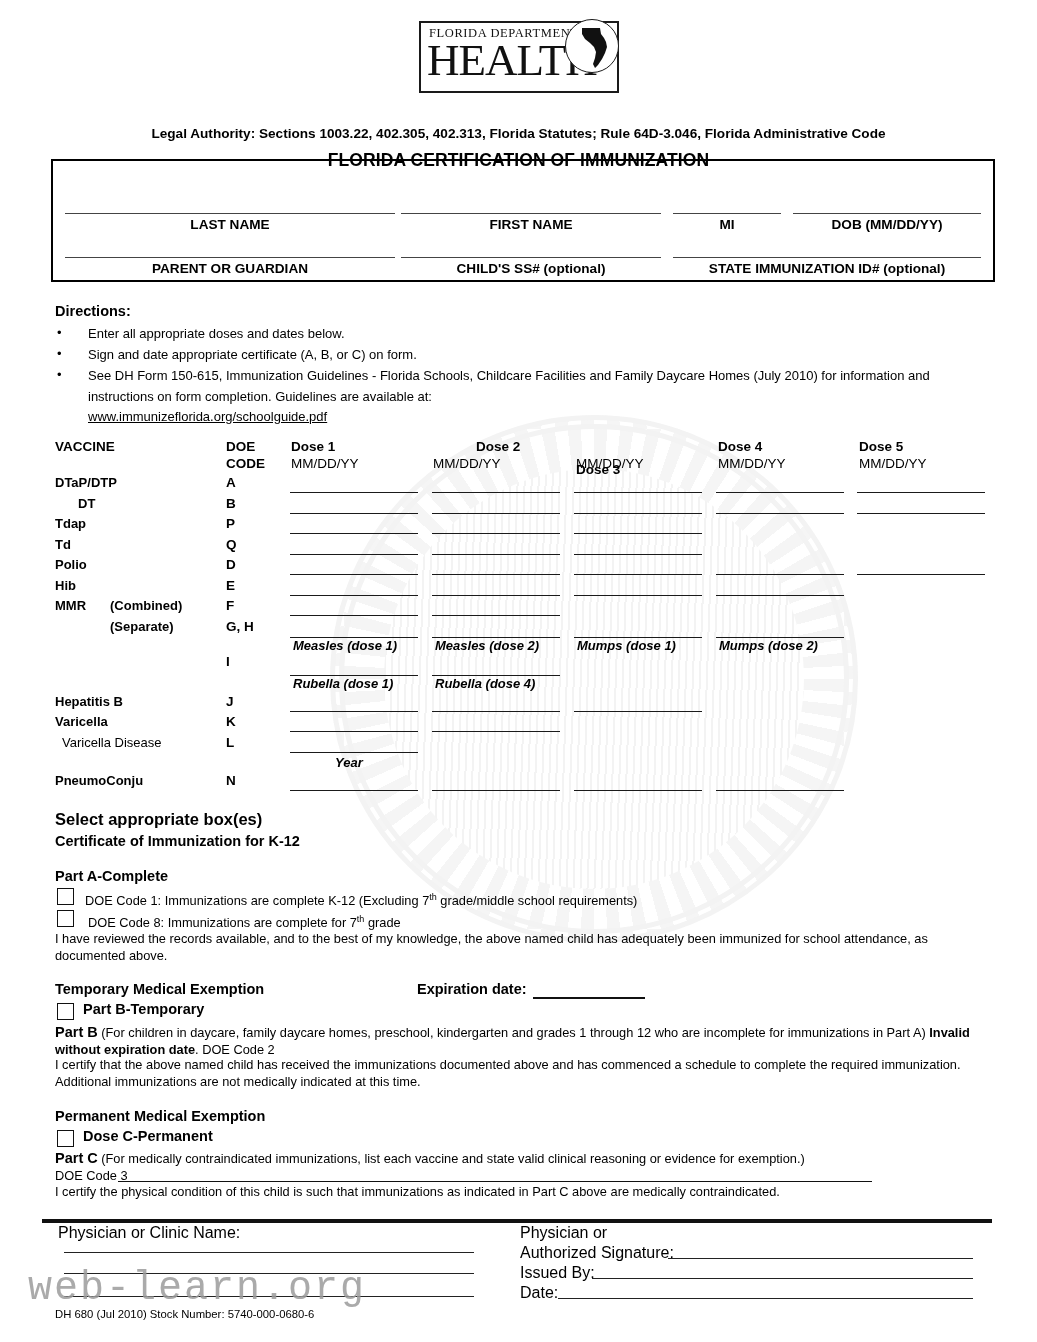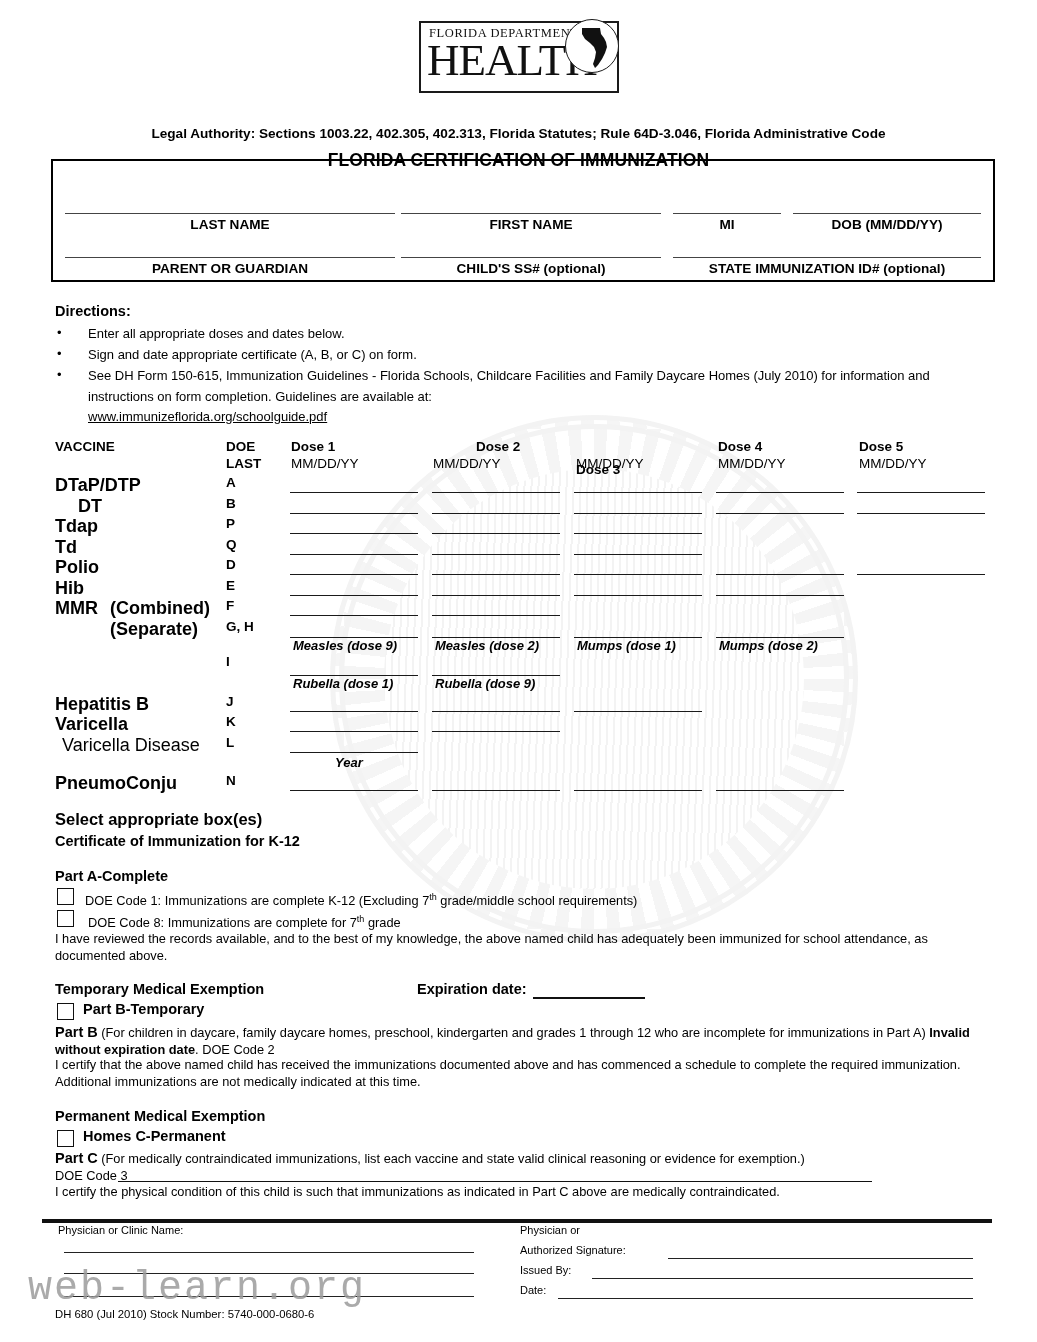--- a/index.html
+++ b/index.html
@@ -71,37 +71,37 @@
   .dir-head{position:absolute;left:55px;top:303px;font-size:14.5px;font-weight:bold;}
   .bullet{position:absolute;font-size:13px;line-height:20.5px;}
   .bullet .dot{position:absolute;left:0;top:-1px;font-size:13px;}
   .bullet .txt{display:block;margin-left:31px;}
   .ulink{text-decoration:underline;}
 
   
   .vt{position:absolute;left:0;top:0;width:100%;height:100%;}
   .vt-h{position:absolute;font-size:13.5px;font-weight:bold;}
   .vt-h.reg{font-weight:normal;}
-  .vname{position:absolute;font-size:18px;font-weight:bold;}
+  .vname{position:absolute;font-size:13px;font-weight:bold;}
   .vname.light{font-weight:normal;}
   .vcode{position:absolute;font-size:13.5px;font-weight:bold;}
   .dline{position:absolute;height:0;border-bottom:1.7px solid #1a1a1a;}
   .sublabel{position:absolute;font-size:13px;font-style:italic;font-weight:bold;}
   .yearlabel{position:absolute;font-size:13px;font-style:italic;font-weight:bold;}
 
   
   .h-bold{position:absolute;font-weight:bold;}
   .p-txt{position:absolute;font-size:12.8px;line-height:16.5px;}
   .cbox{position:absolute;width:15px;height:15px;border:1.6px solid #111;background:#fff;}
   .sup{font-size:9px;vertical-align:super;}
   .rule{position:absolute;height:0;border-bottom:1.5px solid #111;}
 
   
   .footbar{position:absolute;left:42px;top:1219px;width:950px;height:4px;background:#111;}
-  .f-lbl{position:absolute;font-size:11px;}
+  .f-lbl{position:absolute;font-size:16px;}
   .f-rule{position:absolute;height:0;border-bottom:1.4px solid #222;}
   .stock{position:absolute;left:55px;top:1308px;font-size:11.3px;}
 
   .wm{
     position:absolute;left:28px;top:1266px;
     font-family:"Liberation Mono", monospace;
     font-size:40px;letter-spacing:2px;color:#9c9c9c;opacity:.85;
     white-space:nowrap;pointer-events:none;
   }
 </style>
@@ -154,21 +154,21 @@
   </div>
   <div class="bullet" style="left:57px;top:366px;width:912px;">
     <span class="dot">•</span>
     <span class="txt">See DH Form 150-615, Immunization Guidelines - Florida Schools, Childcare Facilities and Family Daycare Homes (July 2010) for information and instructions on form completion.  Guidelines are available at:</span>
     <span class="txt ulink">www.immunizeflorida.org/schoolguide.pdf</span>
   </div>
 
   <div class="vt">
     <div class="vt-h" style="left:55px;top:439px;">VACCINE</div>
     <div class="vt-h" style="left:226px;top:439px;">DOE</div>
-    <div class="vt-h" style="left:226px;top:456px;">LAST</div>
+    <div class="vt-h" style="left:226px;top:456px;">CODE</div>
 
     <div class="vt-h" style="left:291px;top:439px;">Dose 1</div>
     <div class="vt-h reg" style="left:291px;top:456px;">MM/DD/YY</div>
     <div class="vt-h" style="left:433px;top:439px;margin-left:43px;">Dose 2</div>
     <div class="vt-h reg" style="left:433px;top:456px;">MM/DD/YY</div>
     <div class="vt-h" style="left:576px;top:439px;margin-top:23px;">Dose 3</div>
     <div class="vt-h reg" style="left:576px;top:456px;">MM/DD/YY</div>
     <div class="vt-h" style="left:718px;top:439px;">Dose 4</div>
     <div class="vt-h reg" style="left:718px;top:456px;">MM/DD/YY</div>
     <div class="vt-h" style="left:859px;top:439px;">Dose 5</div>
@@ -232,29 +232,29 @@
     <div class="dline" style="left:574px;top:595px;width:128px;"></div>
     <div class="dline" style="left:716px;top:595px;width:128px;"></div>
 
     <div class="dline" style="left:290px;top:615px;width:128px;"></div>
     <div class="dline" style="left:432px;top:615px;width:128px;"></div>
 
     <div class="dline" style="left:290px;top:637px;width:128px;"></div>
     <div class="dline" style="left:432px;top:637px;width:128px;"></div>
     <div class="dline" style="left:574px;top:637px;width:128px;"></div>
     <div class="dline" style="left:716px;top:637px;width:128px;"></div>
-    <div class="sublabel" style="left:293px;top:638px;">Measles (dose 9)</div>
+    <div class="sublabel" style="left:293px;top:638px;">Measles (dose 1)</div>
     <div class="sublabel" style="left:435px;top:638px;">Measles (dose 2)</div>
     <div class="sublabel" style="left:577px;top:638px;">Mumps (dose 1)</div>
     <div class="sublabel" style="left:719px;top:638px;">Mumps (dose 2)</div>
 
     <div class="dline" style="left:290px;top:675px;width:128px;"></div>
     <div class="dline" style="left:432px;top:675px;width:128px;"></div>
     <div class="sublabel" style="left:293px;top:676px;">Rubella (dose 1)</div>
-    <div class="sublabel" style="left:435px;top:676px;">Rubella (dose 9)</div>
+    <div class="sublabel" style="left:435px;top:676px;">Rubella (dose 4)</div>
 
     <div class="dline" style="left:290px;top:711px;width:128px;"></div>
     <div class="dline" style="left:432px;top:711px;width:128px;"></div>
     <div class="dline" style="left:574px;top:711px;width:128px;"></div>
 
     <div class="dline" style="left:290px;top:731px;width:128px;"></div>
     <div class="dline" style="left:432px;top:731px;width:128px;"></div>
 
     <div class="dline" style="left:290px;top:752px;width:128px;"></div>
     <div class="yearlabel" style="left:335px;top:755px;">Year</div>
@@ -287,21 +287,21 @@
   <div class="p-txt" style="left:55px;top:1024px;width:920px;">
     <span style="font-weight:bold;font-size:14.5px;">Part B</span>
     <span>(For children in daycare, family daycare homes, preschool, kindergarten and grades 1 through 12 who are incomplete for</span>
     <span>immunizations in Part A)</span>
     <span style="font-weight:bold;">Invalid without expiration date</span><span>.  DOE Code 2</span>
   </div>
   <div class="p-txt" style="left:55px;top:1057px;width:920px;">I certify that the above named child has received the immunizations documented above and has commenced a schedule to complete the required immunization.  Additional immunizations are not medically indicated at this time.</div>
 
   <div class="h-bold" style="left:55px;top:1108px;font-size:14.5px;">Permanent Medical Exemption</div>
   <div class="cbox" style="left:57px;top:1130px;"></div>
-  <div class="h-bold" style="left:83px;top:1128px;font-size:14.5px;">Homes C-Permanent</div>
+  <div class="h-bold" style="left:83px;top:1128px;font-size:14.5px;">Dose C-Permanent</div>
   <div class="p-txt" style="left:55px;top:1150px;width:920px;">
     <span style="font-weight:bold;font-size:14.5px;">Part C</span>
     <span>(For medically contraindicated immunizations, list each vaccine and state valid clinical reasoning or evidence for exemption.)</span>
   </div>
   <div class="p-txt" style="left:55px;top:1168px;">DOE Code 3</div>
   <div class="rule" style="left:118px;top:1181px;width:754px;"></div>
   <div class="p-txt" style="left:55px;top:1184px;width:920px;">I certify the physical condition of this child is such that immunizations as indicated in Part C above are medically contraindicated.</div>
 
   <div class="footbar"></div>
   <div class="f-lbl" style="left:58px;top:1224px;">Physician or Clinic Name:</div>

